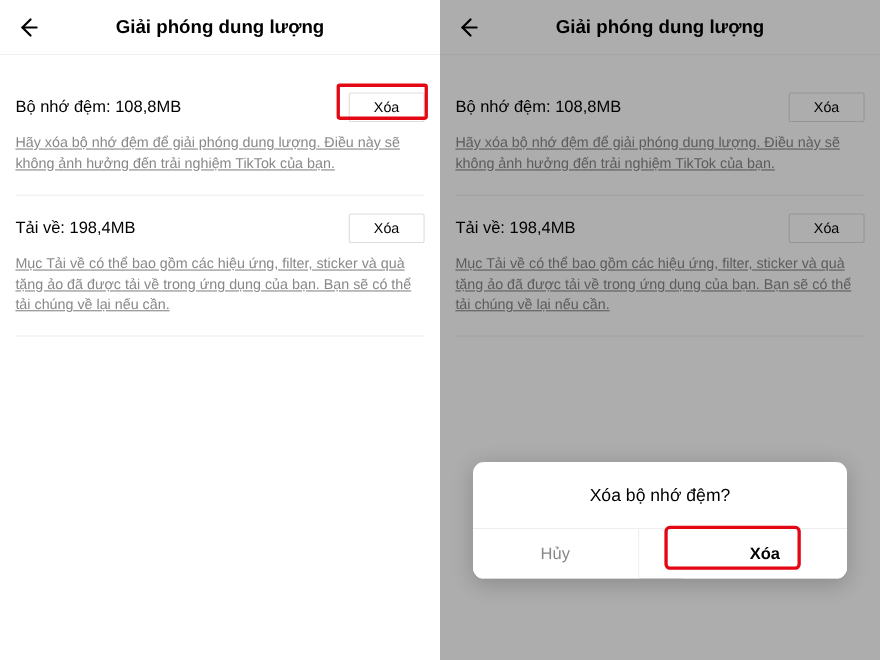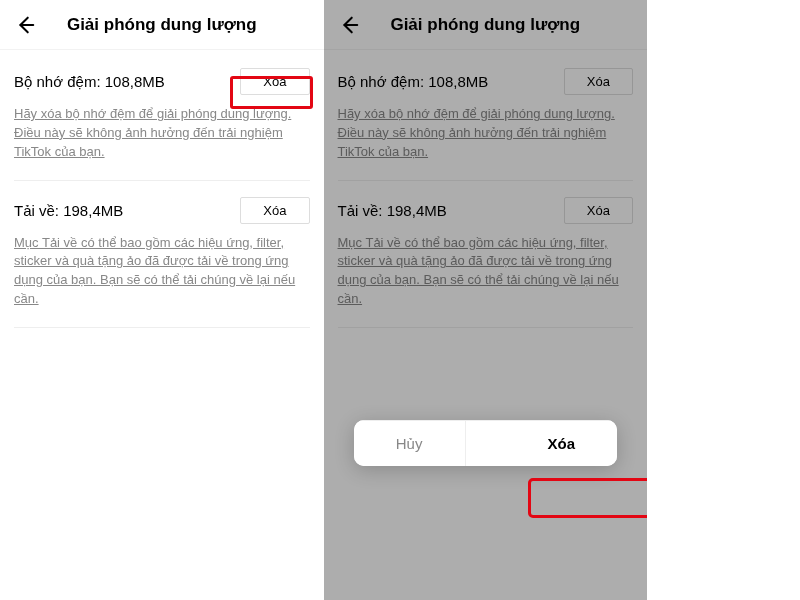--- a/index.html
+++ b/index.html
@@ -1,35 +1,35 @@
 <!DOCTYPE html>
 <html><head>
 <meta charset="utf-8">
 <style>
   * { box-sizing: border-box; margin: 0; padding: 0; }
   html, body { width: 800px; height: 600px; overflow: hidden; font-family: -apple-system, Helvetica, Arial, sans-serif; }
   .canvas {
-    width: 647px; height: 600px; background: #000; display: flex; position: relative;
+    width: 800px; height: 600px; background: #000; display: flex; position: relative;
   }
   .panel {
     width: 400px; height: 600px; background: #fff; position: relative; overflow: hidden;
   }
   .header {
     height: 50px; display: flex; align-items: center; padding: 0 14px; border-bottom: 1px solid rgba(0,0,0,0.05);
   }
   .back-arrow {
     width: 22px; height: 22px; display: inline-block;
   }
   .back-arrow svg { width: 100%; height: 100%; }
   .title {
     flex: 1; text-align: center; font-weight: 700; font-size: 17px; color: #000; margin-left: -22px;
   }
   .content { padding: 18px 14px 0 14px; }
   .section {
-    border-bottom: 1px solid #eee; padding-bottom: 18px; margin-bottom: 16px;
+    border-bottom: 1px solid #eee; padding-bottom: 18px; margin-bottom: 16px; margin-top: 16px;
   }
   .row {
     display: flex; align-items: center; justify-content: space-between; margin-bottom: 10px;
   }
   .row-label {
     font-size: 15px; color: #000; font-weight: 400;
   }
   .clear-btn {
     border: 1px solid #ddd; background: #fff; font-size: 13px; color: #000;
     padding: 5px 22px; border-radius: 2px; cursor: pointer; font-weight: 400;
@@ -123,20 +123,21 @@
           <div class="row-label">Tải về: 198,4MB</div>
           <button class="clear-btn">Xóa</button>
         </div>
         <div class="desc">Mục Tải về có thể bao gồm các hiệu ứng, filter, sticker và quà tặng ảo đã được tải về trong ứng dụng của bạn. Bạn sẽ có thể tải chúng về lại nếu cần.</div>
       </div>
     </div>
 
     <div class="dim-overlay"></div>
 
     <div class="dialog">
+      <div class="dialog-title">Xóa bộ nhớ đệm?</div>
       <div class="dialog-buttons">
         <button class="dialog-btn cancel">Hủy</button>
         <button class="dialog-btn confirm">Xóa</button>
       </div>
     </div>
 
     <div class="highlight hl-2"></div>
   </div>
 
 </div>

